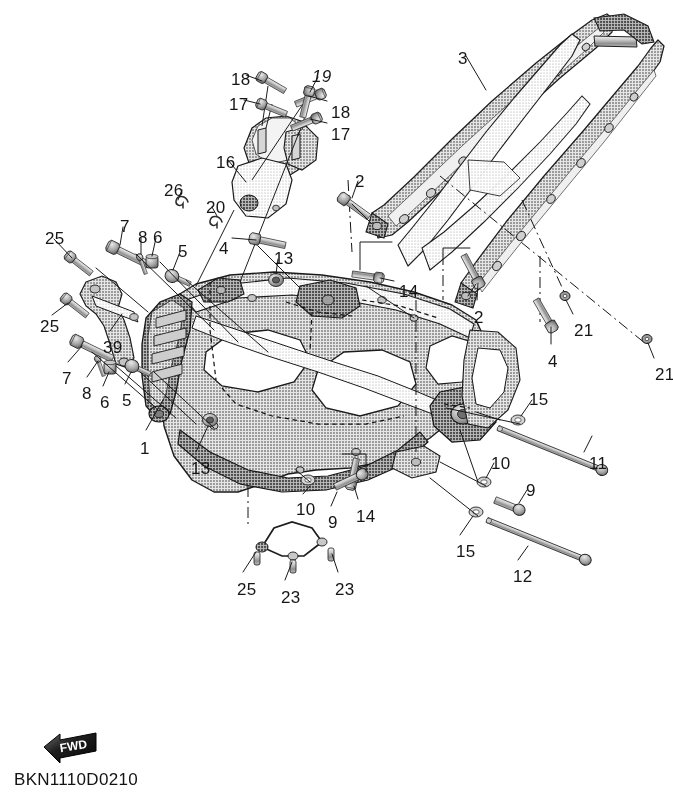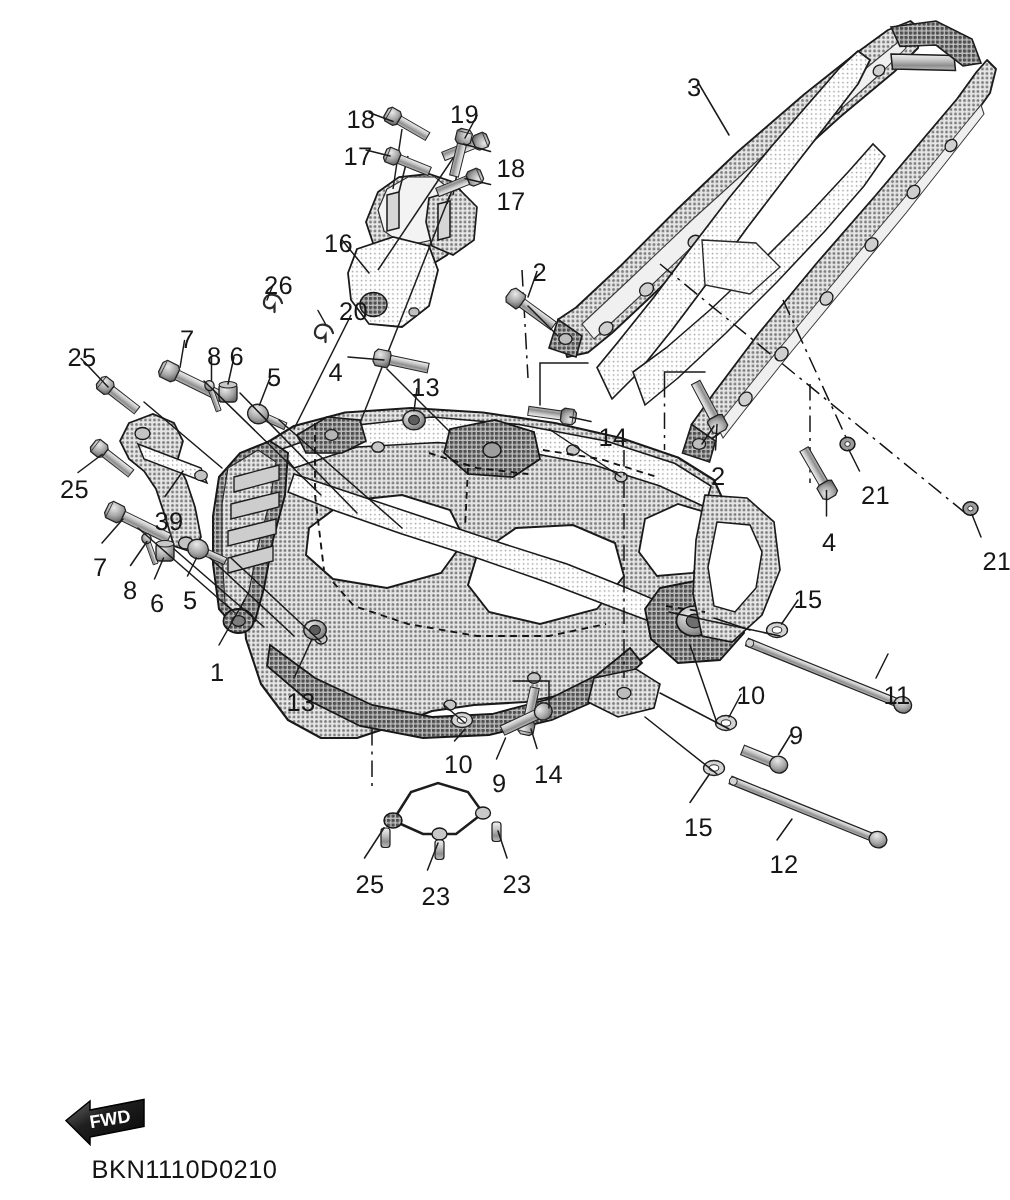--- a/index.html
+++ b/index.html
@@ -49,21 +49,20 @@
   }
   .partno {
     position: absolute;
     left: 14px;
     top: 770px;
     font-family: "Liberation Sans", sans-serif;
     font-size: 17px;
     color: #131313;
     letter-spacing: 0.3px;
     white-space: nowrap;
-    margin-left: 47px;
   }
   .fwd-badge {
     position: absolute;
     left: 40px;
     top: 729px;
     width: 62px;
     height: 36px;
   }
   .fwd-badge svg { display:block; }
 </style>
@@ -606,31 +605,31 @@
     <span class="callout" title="nut-lower" style="left: 191px; top: 460px;">13</span>
     <span class="callout" title="bolt-mount-upper" style="left: 399px; top: 283px;">14</span>
     <span class="callout" title="bolt-mount-lower" style="left: 356px; top: 508px;">14</span>
     <span class="callout" title="washer-pivot-upper" style="left: 529px; top: 391px;">15</span>
     <span class="callout" title="washer-pivot-lower" style="left: 456px; top: 543px;">15</span>
     <span class="callout" title="engine-bracket" style="left: 216px; top: 154px;">16</span>
     <span class="callout" title="bolt-bracket-upper-left" style="left: 229px; top: 96px;">17</span>
     <span class="callout" title="bolt-bracket-lower-right" style="left: 331px; top: 126px;">17</span>
     <span class="callout" title="bolt-bracket-upper" style="left: 231px; top: 71px;">18</span>
     <span class="callout" title="bolt-bracket-right" style="left: 331px; top: 104px;">18</span>
-    <span class="callout" title="bolt-bracket-top" style="left: 300px; top: 68px;">19</span>
-    <span class="callout" title="wire-clip-lower" style="left: 206px; top: 199px; margin-left: 20px;">20</span>
+    <span class="callout" title="bolt-bracket-top" style="left: 312px; top: 68px; font-style: italic;">19</span>
+    <span class="callout" title="wire-clip-lower" style="left: 206px; top: 199px;">20</span>
     <span class="callout" title="clip-right-upper" style="left: 574px; top: 322px;">21</span>
     <span class="callout" title="clip-right-lower" style="left: 655px; top: 366px;">21</span>
     <span class="callout" title="wire-harness-guide" style="left: 237px; top: 581px;">25</span>
     <span class="callout" title="clamp-left" style="left: 281px; top: 589px;">23</span>
     <span class="callout" title="clamp-right" style="left: 335px; top: 581px;">23</span>
     <span class="callout" title="shift-linkage-stay" style="left: 103px; top: 339px;">39</span>
     <span class="callout" title="screw-upper" style="left: 45px; top: 230px;">25</span>
     <span class="callout" title="screw-lower" style="left: 40px; top: 318px;">25</span>
-    <span class="callout" title="wire-clip-upper" style="left: 176px; top: 182px;">26</span>
+    <span class="callout" title="wire-clip-upper" style="left: 164px; top: 182px;">26</span>
   </div>
 
   <div class="fwd-badge">
     <svg viewBox="0 0 62 36" width="62" height="36">
       <defs>
         <linearGradient id="fwdG" x1="0" y1="0" x2="1" y2="1">
           <stop offset="0%" stop-color="#6d6d6d"></stop>
           <stop offset="40%" stop-color="#1f1f1f"></stop>
           <stop offset="100%" stop-color="#050505"></stop>
         </linearGradient>

